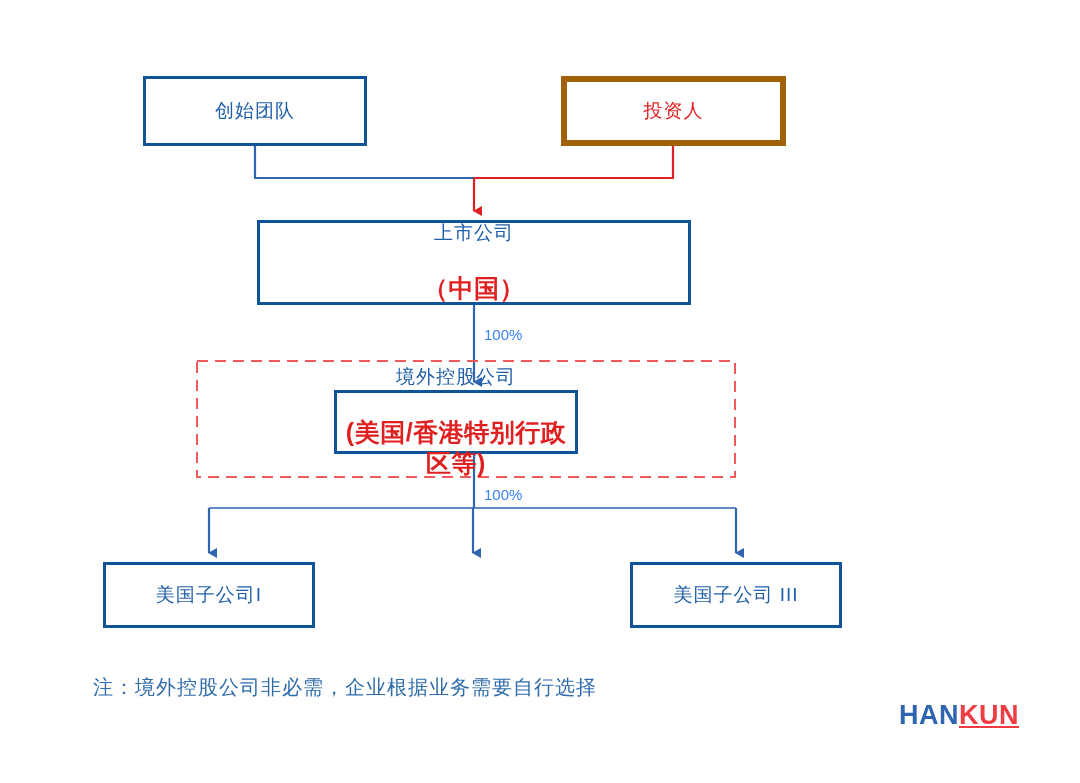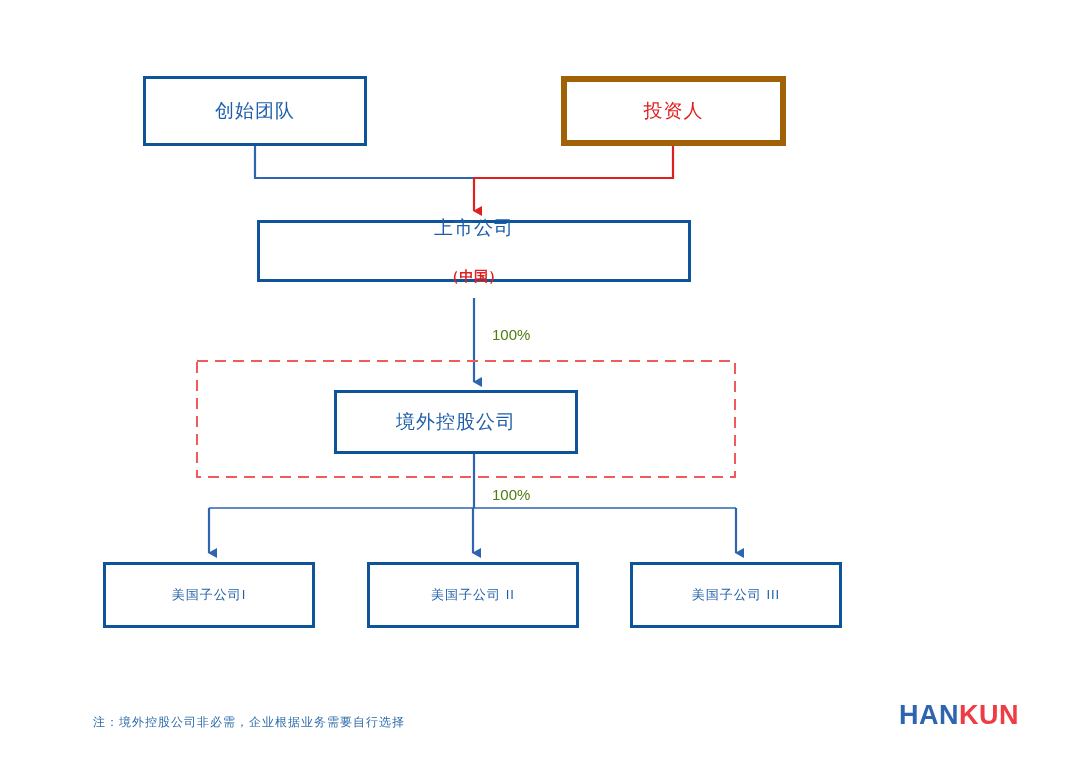--- a/index.html
+++ b/index.html
@@ -44,61 +44,60 @@
   }
   .txt-blue {
     color: #1F5FA9;
     text-align: center;
   }
   .txt-red {
     color: #E02020;
   }
   .t-founder   { left: 143px; top: 76px;  width: 224px; height: 70px; }
   .t-investor  { left: 561px; top: 76px;  width: 225px; height: 70px; }
-  .t-listed    { left: 257px; top: 220px; width: 434px; height: 62px; }
+  .t-listed    { left: 257px; top: 220px; width: 434px; height: 85px; }
   .t-offshore  { left: 334px; top: 390px; width: 244px; height: 64px; }
   .t-sub1      { left: 103px; top: 562px; width: 212px; height: 66px; }
   .t-sub2      { left: 367px; top: 562px; width: 212px; height: 66px; }
   .t-sub3      { left: 630px; top: 562px; width: 212px; height: 66px; }
 
   .line1 { font-size: 19px; letter-spacing: 1px; }
-  .line2 { font-size: 14px; letter-spacing: 0.5px; font-weight: bold; margin-top: 28px; }
+  .line2 { font-size: 25px; letter-spacing: 0.5px; font-weight: bold; margin-top: 28px; }
   .node-label { font-size: 19px; letter-spacing: 1px; }
-  .sub-label { font-size: 13px; letter-spacing: 1px; }
+  .sub-label { font-size: 19px; letter-spacing: 1px; }
 
   .pct {
     position: absolute;
     font-size: 15px;
-    color: #4d7c0f;
+    color: #3b82f6;
     font-family: "Liberation Sans", sans-serif;
-    margin-left: 8px;
   }
   .pct-1 { left: 484px; top: 326px; }
   .pct-2 { left: 484px; top: 486px; }
 
   .footnote {
     position: absolute;
     left: 93px;
-    top: 714px;
-    font-size: 12px;
+    top: 674px;
+    font-size: 20px;
     color: #2E6CAB;
     letter-spacing: 1px;
     white-space: nowrap;
   }
   .logo {
     position: absolute;
     left: 899px;
     top: 700px;
     font-size: 27px;
     font-weight: bold;
     letter-spacing: 0.5px;
     white-space: nowrap;
   }
   .logo .han { color: #2E64B0; margin-top: 28px; }
-  .logo .kun { color: #EE3B44; }
+  .logo .kun { color: #EE3B44; text-decoration: underline; }
 </style>
 </head>
 <body>
 
 <div id="canvas">
 
   <svg class="layer" viewBox="0 0 1080 783">
     <defs>
       <marker id="arrow-red" markerWidth="10" markerHeight="10" refX="5" refY="8" orient="auto" markerUnits="userSpaceOnUse">
         <path d="M 0 0 L 10 0 L 5 9 Z" fill="#E02020"></path>
@@ -152,29 +151,27 @@
     <span class="node-label txt-red">投资人</span>
   </div>
 
   <div class="node node-blue t-listed">
     <span class="line1 txt-blue">上市公司</span>
     <span class="line2 txt-red">（中国）</span>
   </div>
 
   <div class="node node-blue t-offshore">
     <span class="line1 txt-blue">境外控股公司</span>
+    <span class="line2 txt-red">(美国/香港特别行政区等)</span>
   </div>
 
   <div class="node node-blue t-sub1">
     <span class="sub-label txt-blue">美国子公司I</span>
   </div>
 
-  <div class="node node-blue t-sub2">
-    <span class="sub-label txt-blue">美国子公司 II</span>
-  </div>
 
   <div class="node node-blue t-sub3">
     <span class="sub-label txt-blue">美国子公司 III</span>
   </div>
 
   <div class="pct pct-1">100%</div>
   <div class="pct pct-2">100%</div>
 
   <div class="footnote">注：境外控股公司非必需，企业根据业务需要自行选择</div>
 

